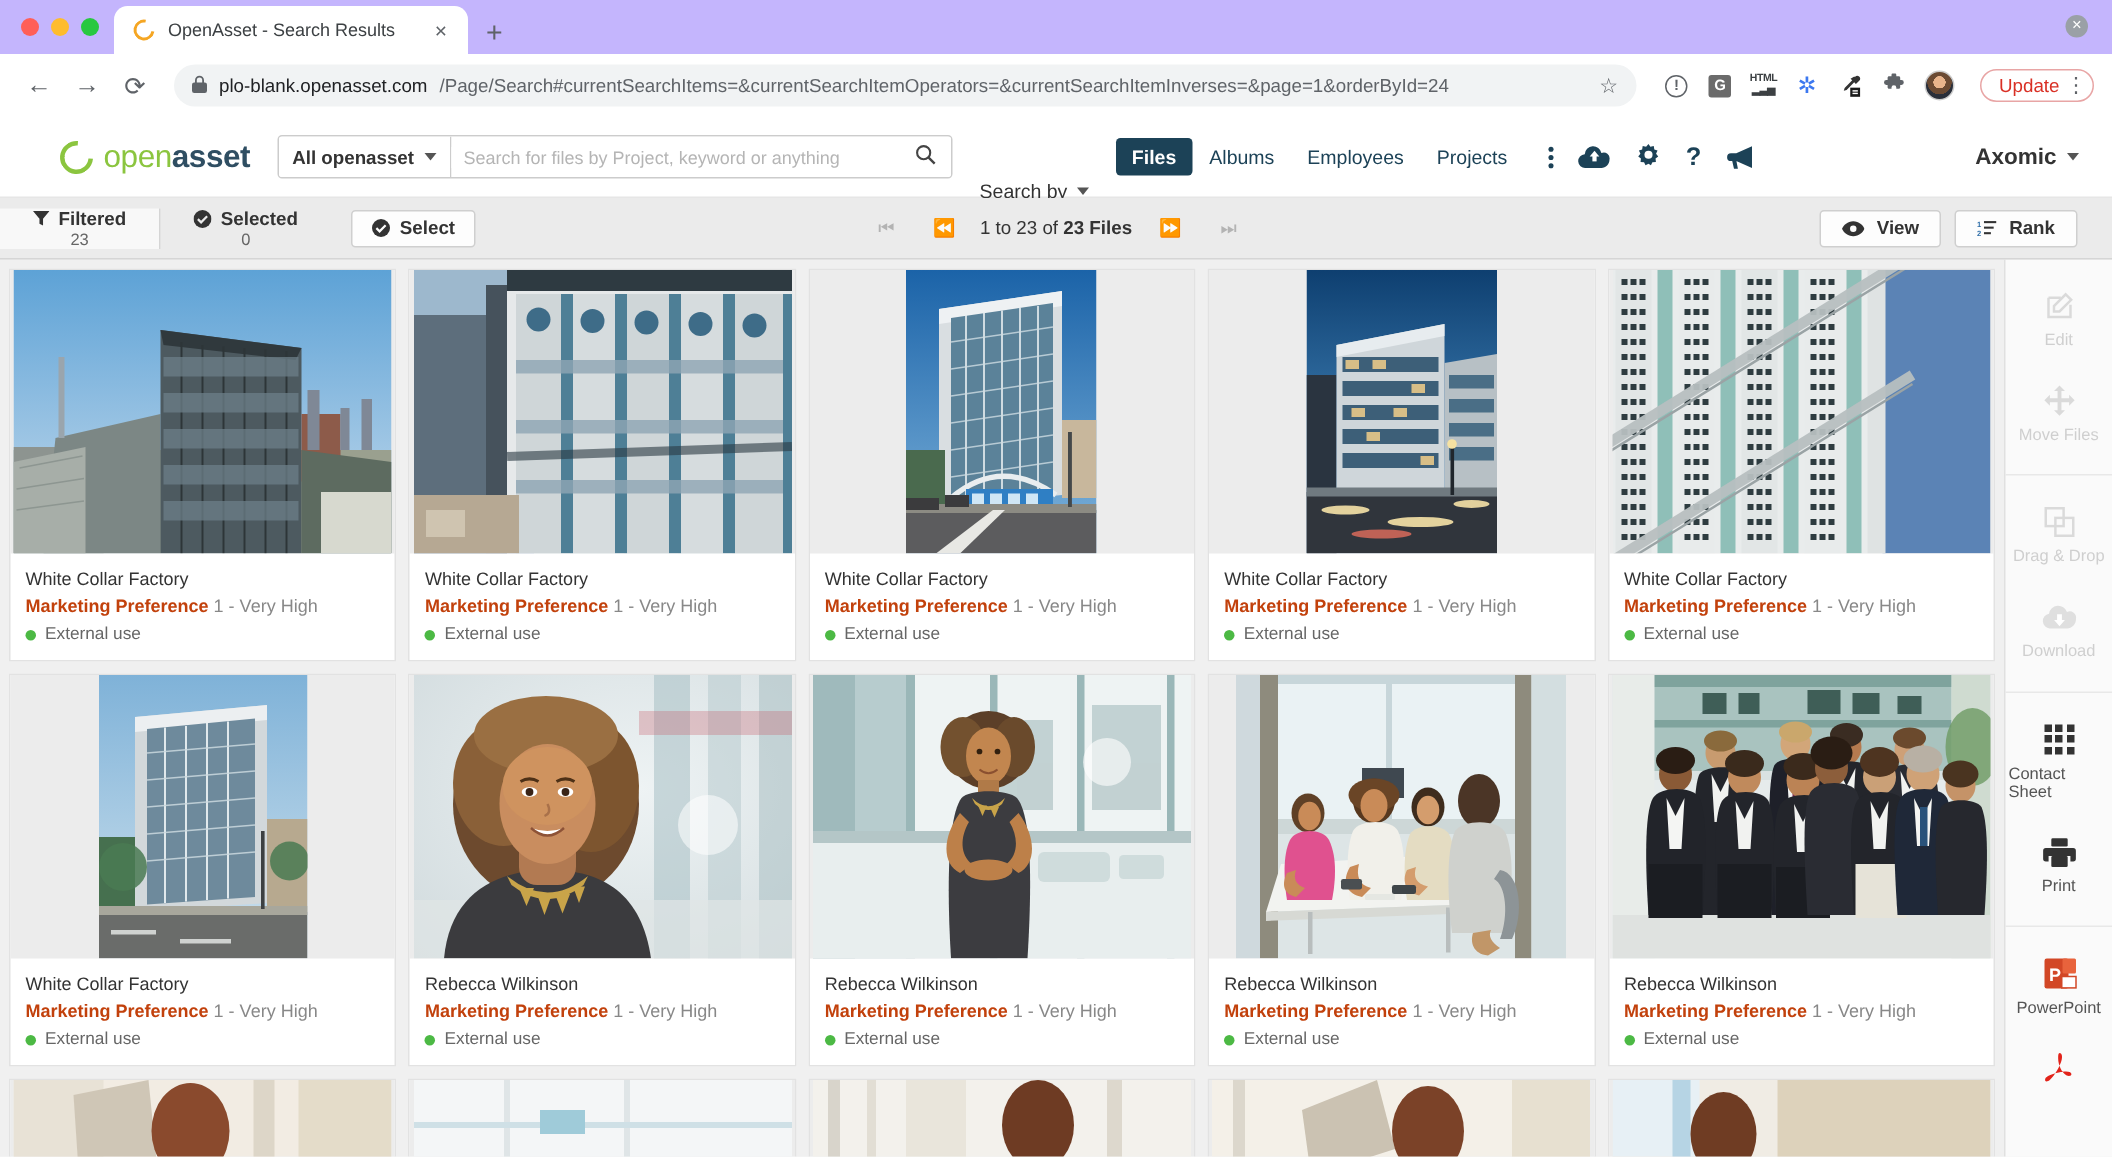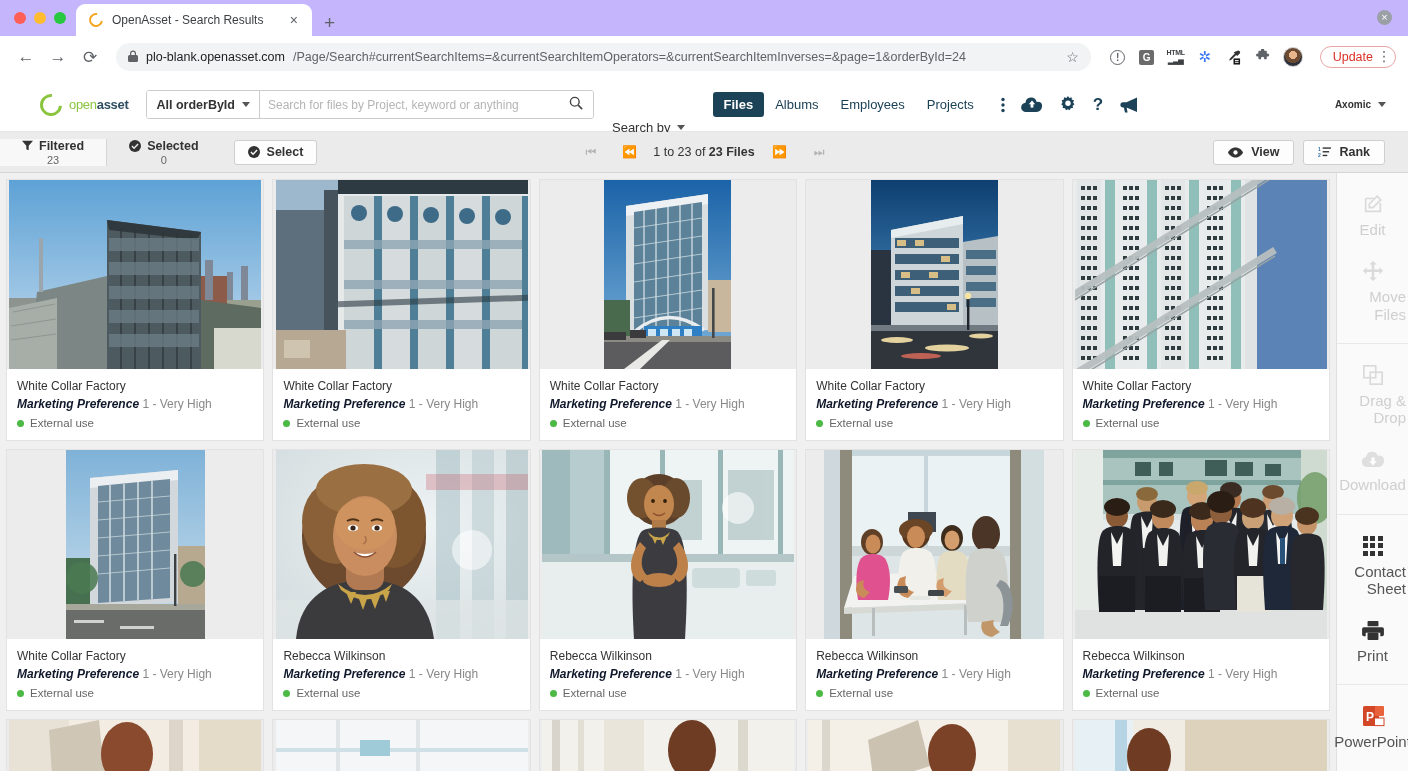--- a/index.html
+++ b/index.html
@@ -75,47 +75,47 @@
   
   .oa-header {
     height: 54px; background: #fff; display: flex; align-items: center;
     padding: 0 22px 0 40px; border-bottom: 1px solid #e6e6e6;
   }
   .logo { display: flex; align-items: center; gap: 7px; margin-right: 18px; }
   .logo-mark {
     width: 22px; height: 22px; border-radius: 50%;
     border: 3.5px solid #8bc53f; border-right-color: transparent; transform: rotate(-40deg);
   }
-  .logo-text { font-size: 13px; color: #8bc53f; letter-spacing: -.3px; }
+  .logo-text { font-size: 21px; color: #8bc53f; letter-spacing: -.3px; }
   .logo-text b { color: #2f4e62; font-weight: 700; }
   .logo-text span.light { font-weight: 400; }
 
   .searchbox { display: flex; height: 29px; border: 1px solid #ccc; border-radius: 3px; overflow: hidden; }
   .cat-select {
     display: flex; align-items: center; gap: 7px; padding: 0 9px;
     font-size: 12.5px; color: #333; font-weight: bold; border-right: 1px solid #ccc;
     background: #fff; cursor: pointer; white-space: nowrap;
   }
   .caret { width: 0; height: 0; border-left: 4px solid transparent; border-right: 4px solid transparent;
            border-top: 5px solid #555; }
   .search-input-wrap { display: flex; align-items: center; width: 333px; background: #fff; }
   .search-input { border: none; outline: none; flex: 1; font-size: 12px; color: #333;
                   padding: 0 8px; font-family: "Liberation Sans", sans-serif; }
   .search-input::placeholder { color: #b5b5b5; }
   .search-go { padding: 0 10px; color: #555; font-size: 13px; cursor: pointer; }
 
   .searchby { font-size: 13px; color: #333; margin-left: 18px; display: flex; align-items: center; gap: 6px; cursor: pointer; margin-top: 45px; }
 
-  .nav { display: flex; align-items: center; gap: 0; margin-left: 28px; }
+  .nav { display: flex; align-items: center; gap: 0; margin-left: 18px; }
   .nav-item { font-size: 13px; color: #1c4257; padding: 5px 11px; cursor: pointer; white-space: nowrap; }
   .nav-item.active { background: #1c4257; color: #fff; border-radius: 3px; font-weight: bold; }
   .nav-icons { display: flex; align-items: center; gap: 16px; margin-left: 16px; color: #1c4257; }
   .ni { cursor: pointer; display: flex; align-items: center; justify-content: center; }
 
-  .user-menu { margin-left: auto; display: flex; align-items: center; gap: 7px; font-size: 10px;
+  .user-menu { margin-left: auto; display: flex; align-items: center; gap: 7px; font-size: 15px;
                font-weight: bold; color: #333; cursor: pointer; }
 
   
   .filterbar {
     height: 41px; background: #ebebeb; border-bottom: 1px solid #d5d5d5;
     display: flex; align-items: center; position: relative;
   }
   .tabbtn {
     display: flex; flex-direction: column; align-items: center; justify-content: center;
     padding: 0 22px; cursor: pointer; font-size: 12.5px; color: #333; min-width: 96px;
@@ -150,31 +150,31 @@
   }
   .card { background: #fff; border: 1px solid #e2e2e2; display: flex; flex-direction: column; }
   .thumb {
     height: 189px; background: #ececec; display: flex; align-items: center; justify-content: center;
     overflow: hidden; position: relative;
   }
   .thumb .pic { display: block; }
   .meta { padding: 10px 10px 11px 10px; }
   .meta-title { font-size: 12px; color: #333; margin-bottom: 4px; }
   .meta-row { font-size: 12px; color: #555; margin-bottom: 6px; }
-  .meta-row b { color: #0f172a; font-weight: bold; font-style: italic; }
+  .meta-row b { color: #c2410c; font-weight: bold; }
   .meta-row .val { color: #888; }
   .meta-use { font-size: 11.5px; color: #666; display: flex; align-items: center; gap: 6px; }
   .greendot { width: 7px; height: 7px; border-radius: 50%; background: #4cb944; display: inline-block; }
 
   
   .side { width: 72px; background: #fafafa; border-left: 1px solid #e0e0e0; }
   .side-group { border-bottom: 1px solid #e8e8e8; padding: 8px 0 10px 0; }
   .side-item { display: flex; flex-direction: column; align-items: center; gap: 4px; padding: 10px 2px; cursor: pointer; }
   .side-ico { height: 26px; display: flex; align-items: center; justify-content: center; }
-  .side-lbl { font-size: 15px; text-align: right; line-height: 1.15; }
+  .side-lbl { font-size: 11px; text-align: left; line-height: 1.15; }
   .side-item.disabled .side-lbl { color: #cfcfcf; }
   .side-item.disabled .side-ico { color: #dadada; }
   .side-item.enabled .side-lbl { color: #555; }
   .side-item.enabled .side-ico { color: #333; }
   .grid9 { display: grid; grid-template-columns: repeat(3, 5px); grid-template-rows: repeat(3, 5px); gap: 2.5px; }
   .grid9 i { background: #333; display: block; }
 </style>
 </head>
 <body>
 
@@ -242,21 +242,21 @@
 </div>
 
 <div class="oa-header">
   <div class="logo">
     <span class="logo-mark"></span>
     <span class="logo-text"><span class="light">open</span><b>asset</b></span>
   </div>
 
   <div class="searchbox">
     <div class="cat-select">
-      <span>All orderById</span>
+      <span>All openasset</span>
       <span class="caret"></span>
     </div>
     <div class="search-input-wrap">
       <input class="search-input" type="text" placeholder="Search for files by Project, keyword or anything" style="">
       <span class="search-go">
         <svg width="14" height="14" viewBox="0 0 16 16">
             <circle cx="6.6" cy="6.6" r="5" fill="none" stroke="#444" stroke-width="1.6"></circle>
             <line x1="10.4" y1="10.4" x2="15" y2="15" stroke="#444" stroke-width="1.8"></line>
           </svg>
       </span>

